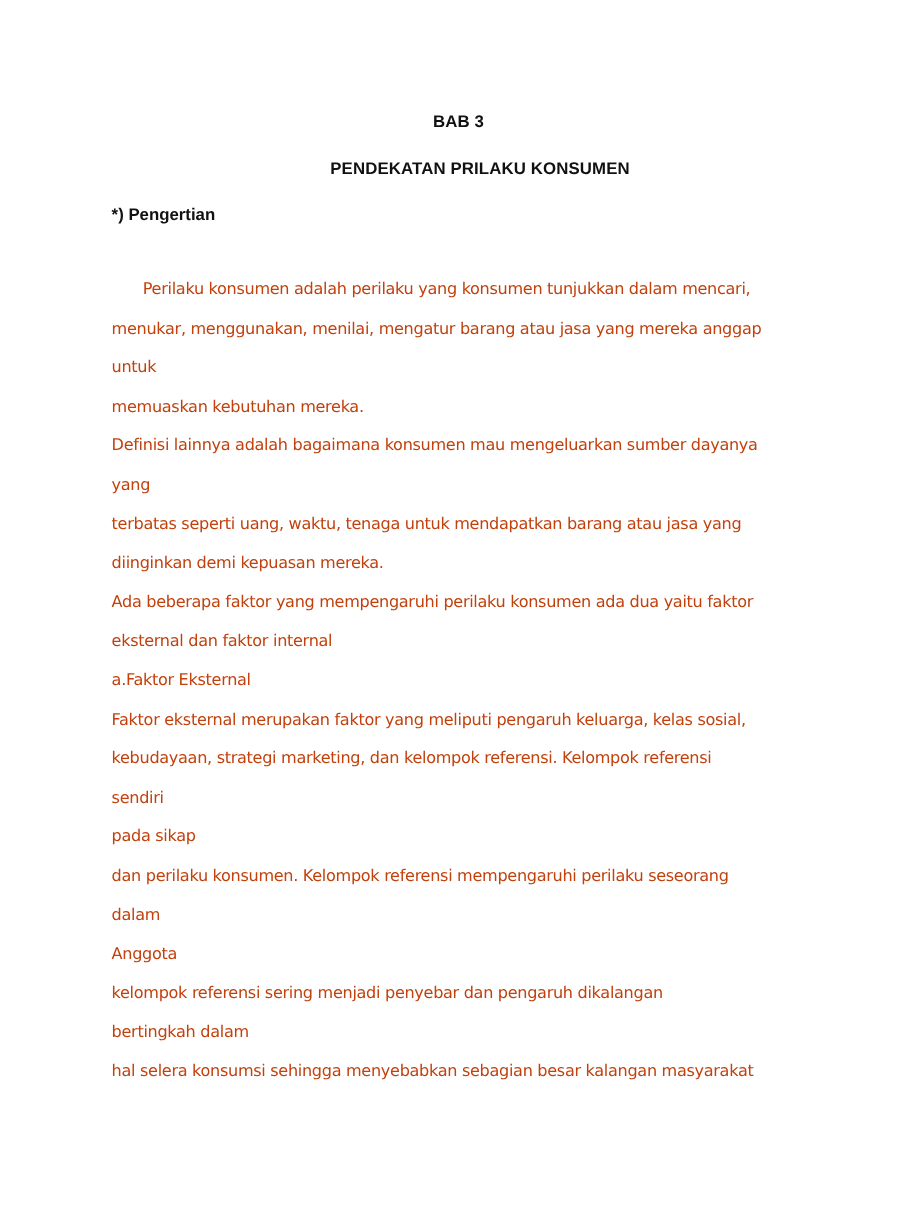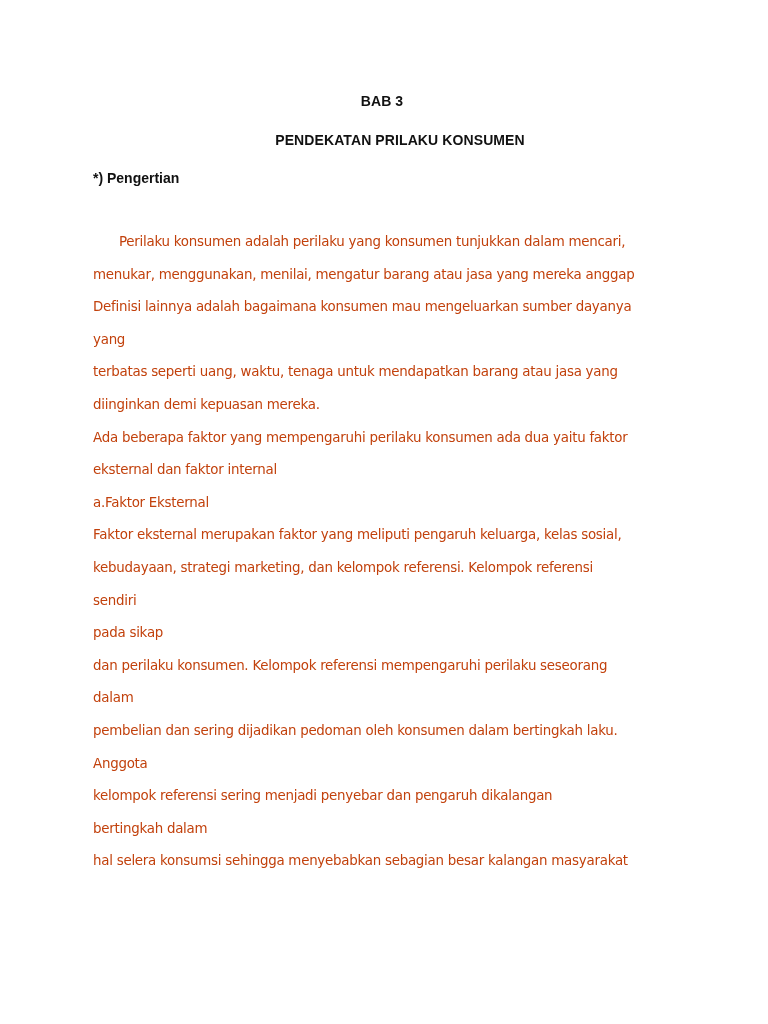--- a/index.html
+++ b/index.html
@@ -65,32 +65,33 @@
 <body>
 
 <div class="page">
   <div class="heading h-bab">BAB 3</div>
   <div class="heading h-title">PENDEKATAN PRILAKU KONSUMEN</div>
   <div class="subheading">*) Pengertian</div>
 
   <div class="body-lines">
     <div class="line indent">Perilaku konsumen adalah perilaku yang konsumen tunjukkan dalam mencari,</div>
     <div class="line">menukar, menggunakan, menilai, mengatur barang atau jasa yang mereka anggap</div>
+    <div class="line">untuk</div>
+    <div class="line">memuaskan kebutuhan mereka.</div>
     <div class="line">Definisi lainnya adalah bagaimana konsumen mau mengeluarkan sumber dayanya</div>
     <div class="line">yang</div>
     <div class="line">terbatas seperti uang, waktu, tenaga untuk mendapatkan barang atau jasa yang</div>
     <div class="line">diinginkan demi kepuasan mereka.</div>
     <div class="line">Ada beberapa faktor yang mempengaruhi perilaku konsumen ada dua yaitu faktor</div>
     <div class="line">eksternal dan faktor internal</div>
     <div class="line">a.Faktor Eksternal</div>
     <div class="line">Faktor eksternal merupakan faktor yang meliputi pengaruh keluarga, kelas sosial,</div>
     <div class="line">kebudayaan, strategi marketing, dan kelompok referensi. Kelompok referensi</div>
     <div class="line">sendiri</div>
     <div class="line">pada sikap</div>
     <div class="line">dan perilaku konsumen. Kelompok referensi mempengaruhi perilaku seseorang</div>
     <div class="line">dalam</div>
-    <div class="line">pembelian dan sering dijadikan pedoman oleh konsumen dalam bertingkah laku.</div>
     <div class="line">Anggota</div>
     <div class="line">kelompok referensi sering menjadi penyebar dan pengaruh dikalangan</div>
     <div class="line">bertingkah dalam</div>
     <div class="line">hal selera konsumsi sehingga menyebabkan sebagian besar kalangan masyarakat</div>
   </div>
 </div>
 
 </body></html>

